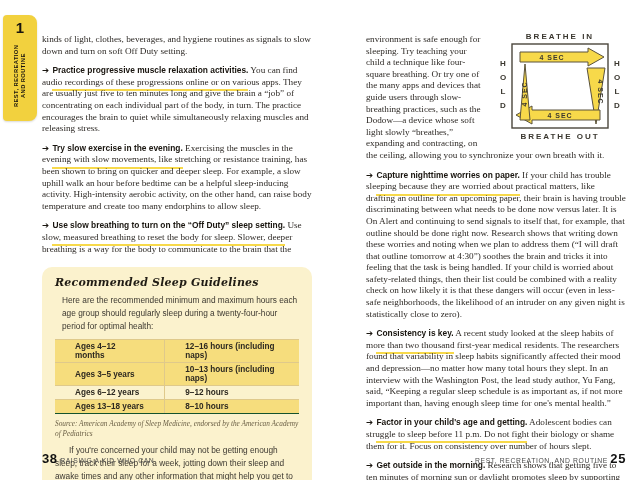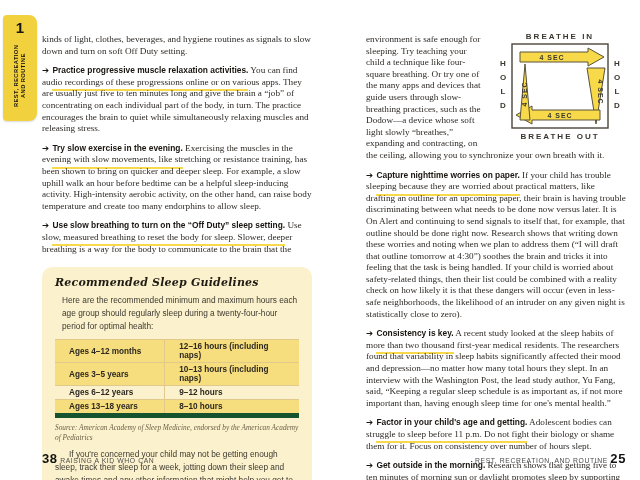--- a/index.html
+++ b/index.html
@@ -47,23 +47,23 @@
     font-family:"DejaVu Serif",serif;font-style:italic;font-weight:bold;
     font-size:11px;color:#201c14;margin:0 0 5px 0;letter-spacing:0.2px;
   }
   .guide-intro{
     font-family:"Liberation Sans",sans-serif;font-size:8.3px;line-height:13px;
     color:#3c3830;margin:0 0 6px 7px;
   }
   table.guide-table{border-collapse:collapse;width:100%;margin:0 0 5px 0;}
   table.guide-table td{
     font-family:"Liberation Sans",sans-serif;font-weight:bold;font-size:8.2px;
-    color:#2c2820;padding:2px 14px;border-top:1px solid #dfc98b;
+    color:#2c2820;padding:2px 20px;border-top:1px solid #dfc98b;
   }
-  table.guide-table tr:last-child td{border-bottom:5px solid #14532d;}
+  table.guide-table tr:last-child td{border-bottom:1px solid #14532d;}
   table.guide-table td:first-child{width:45%;border-right:1px solid #dfc98b;}
   table.guide-table tr.alt td{background:#f6dd7d;}
   .guide-source{
     font-style:italic;font-size:7.3px;line-height:9.5px;color:#6b6046;margin:0 0 6px 0;
     font-family:"Liberation Serif",serif;
   }
   .guide-note{
     font-family:"Liberation Sans",sans-serif;font-size:8.3px;line-height:13px;
     color:#3c3830;margin:0;text-indent:14px;
   }

